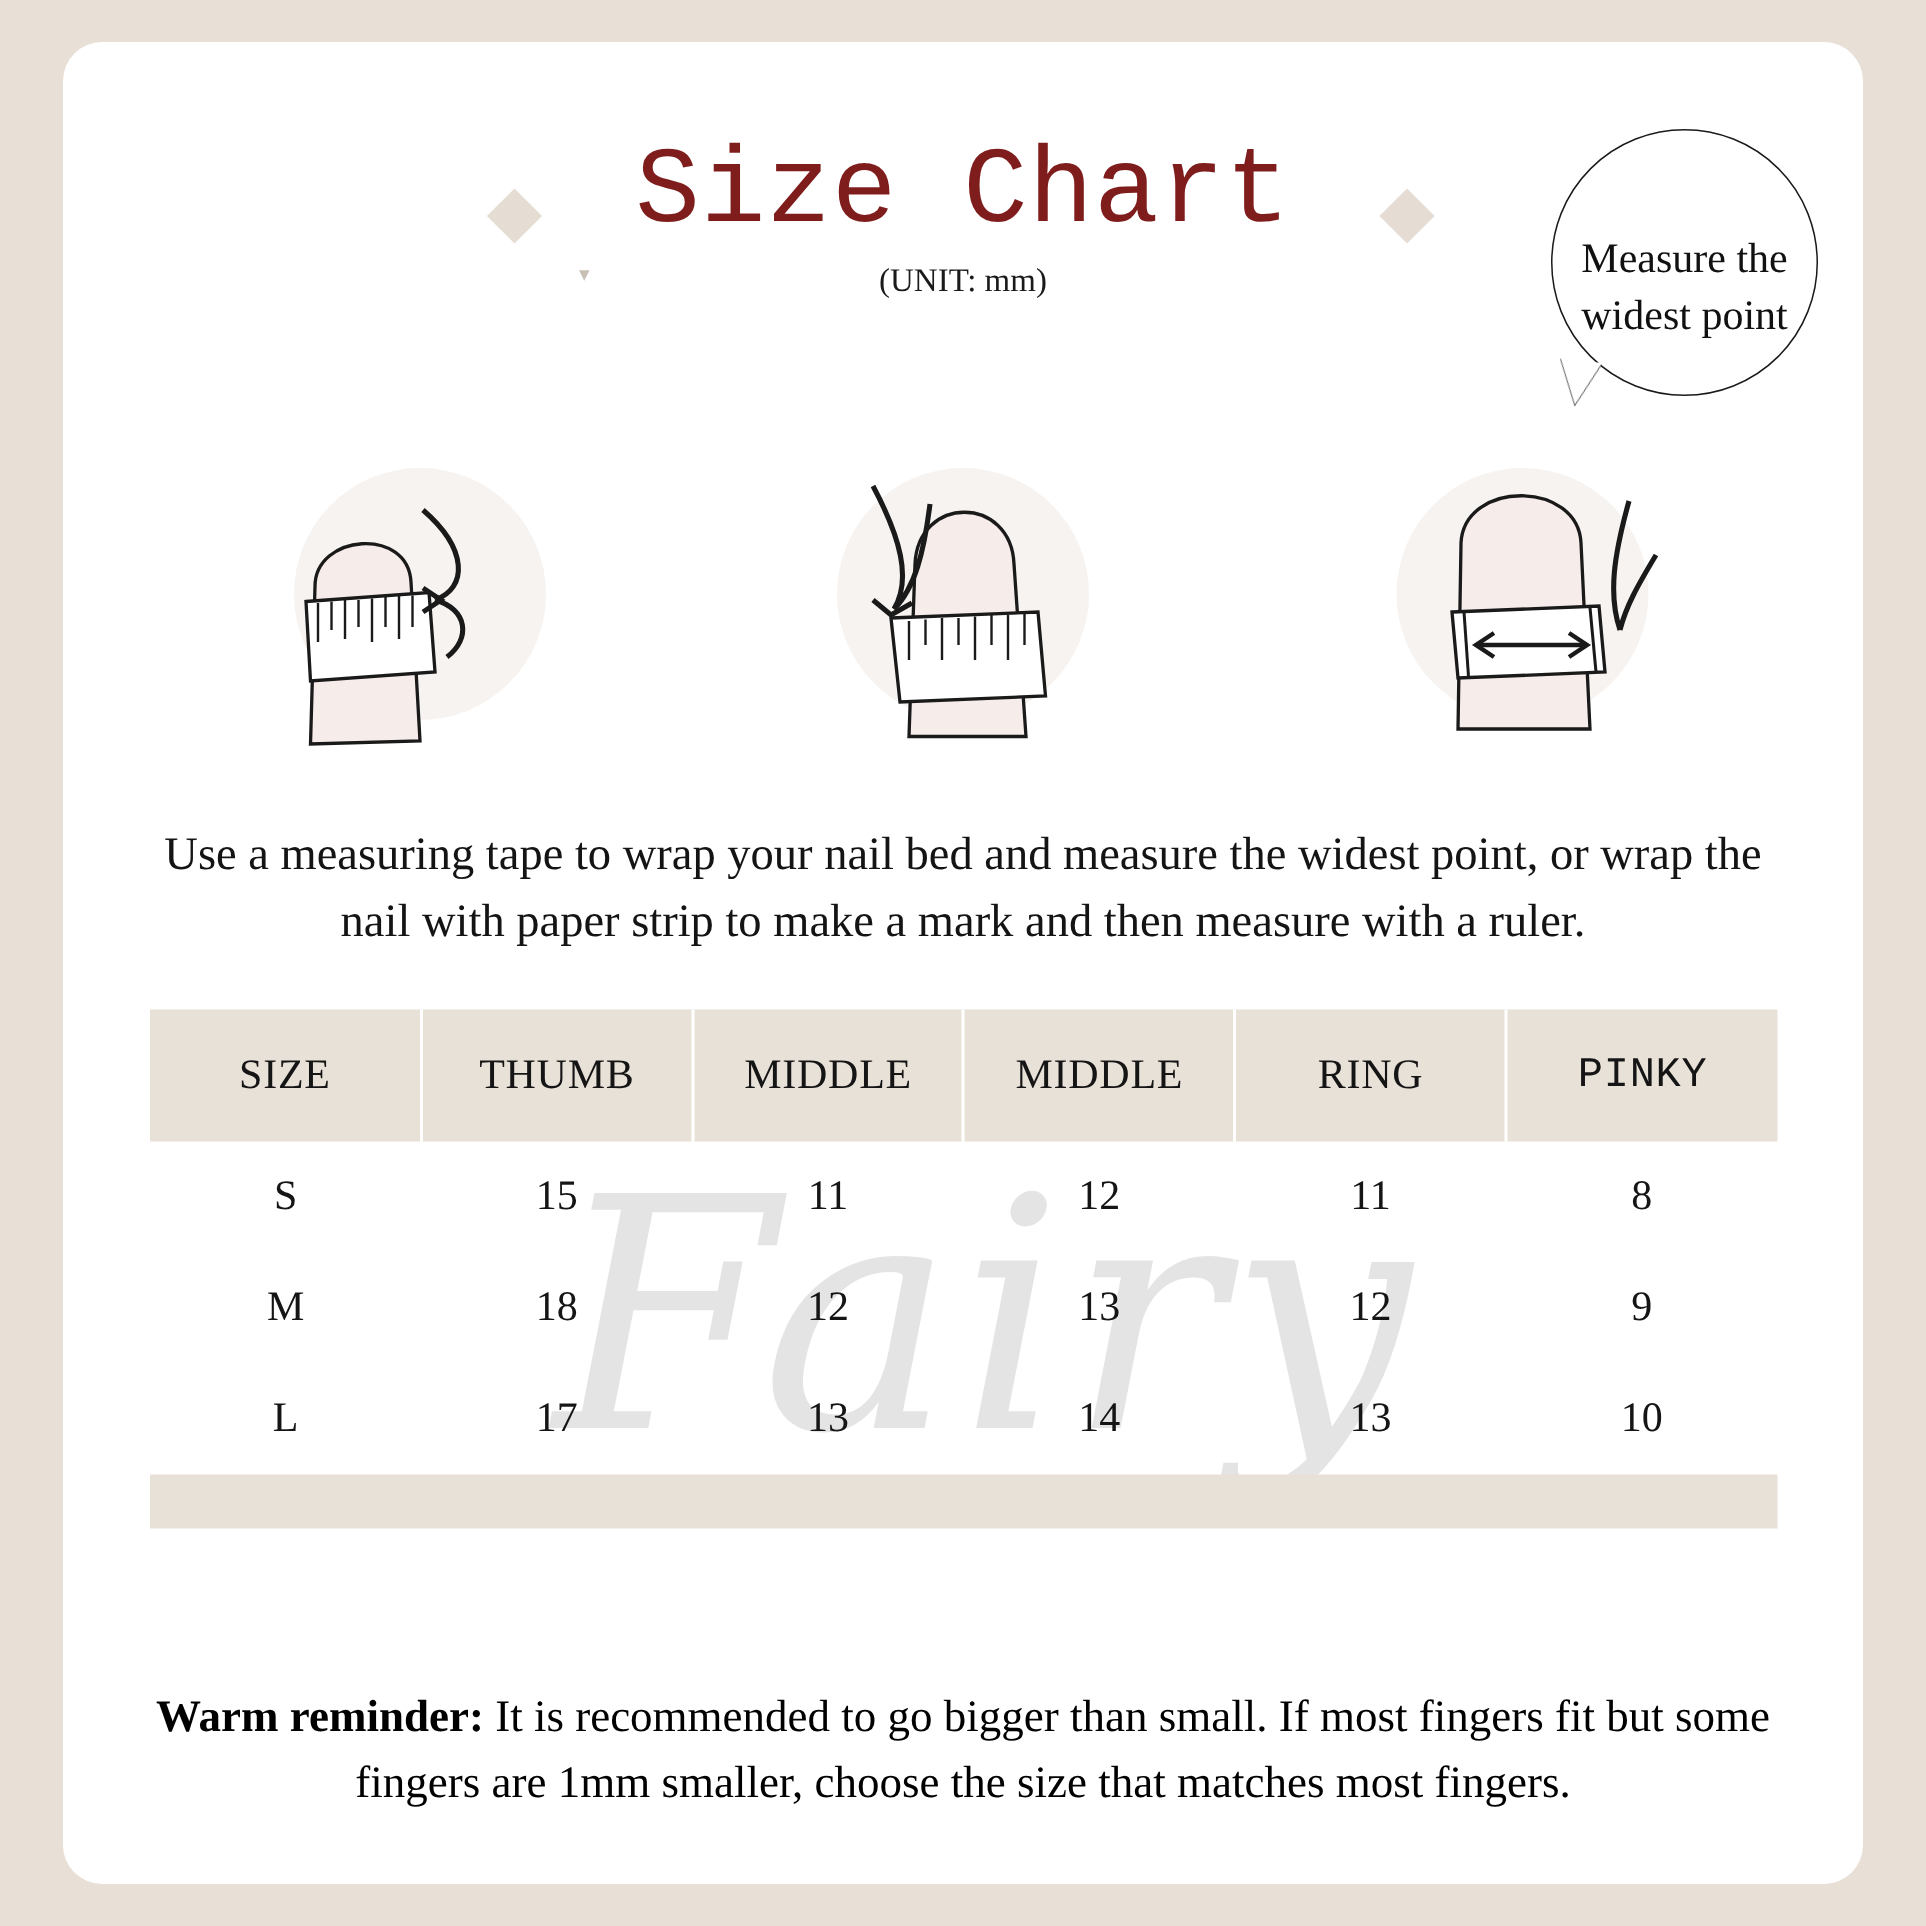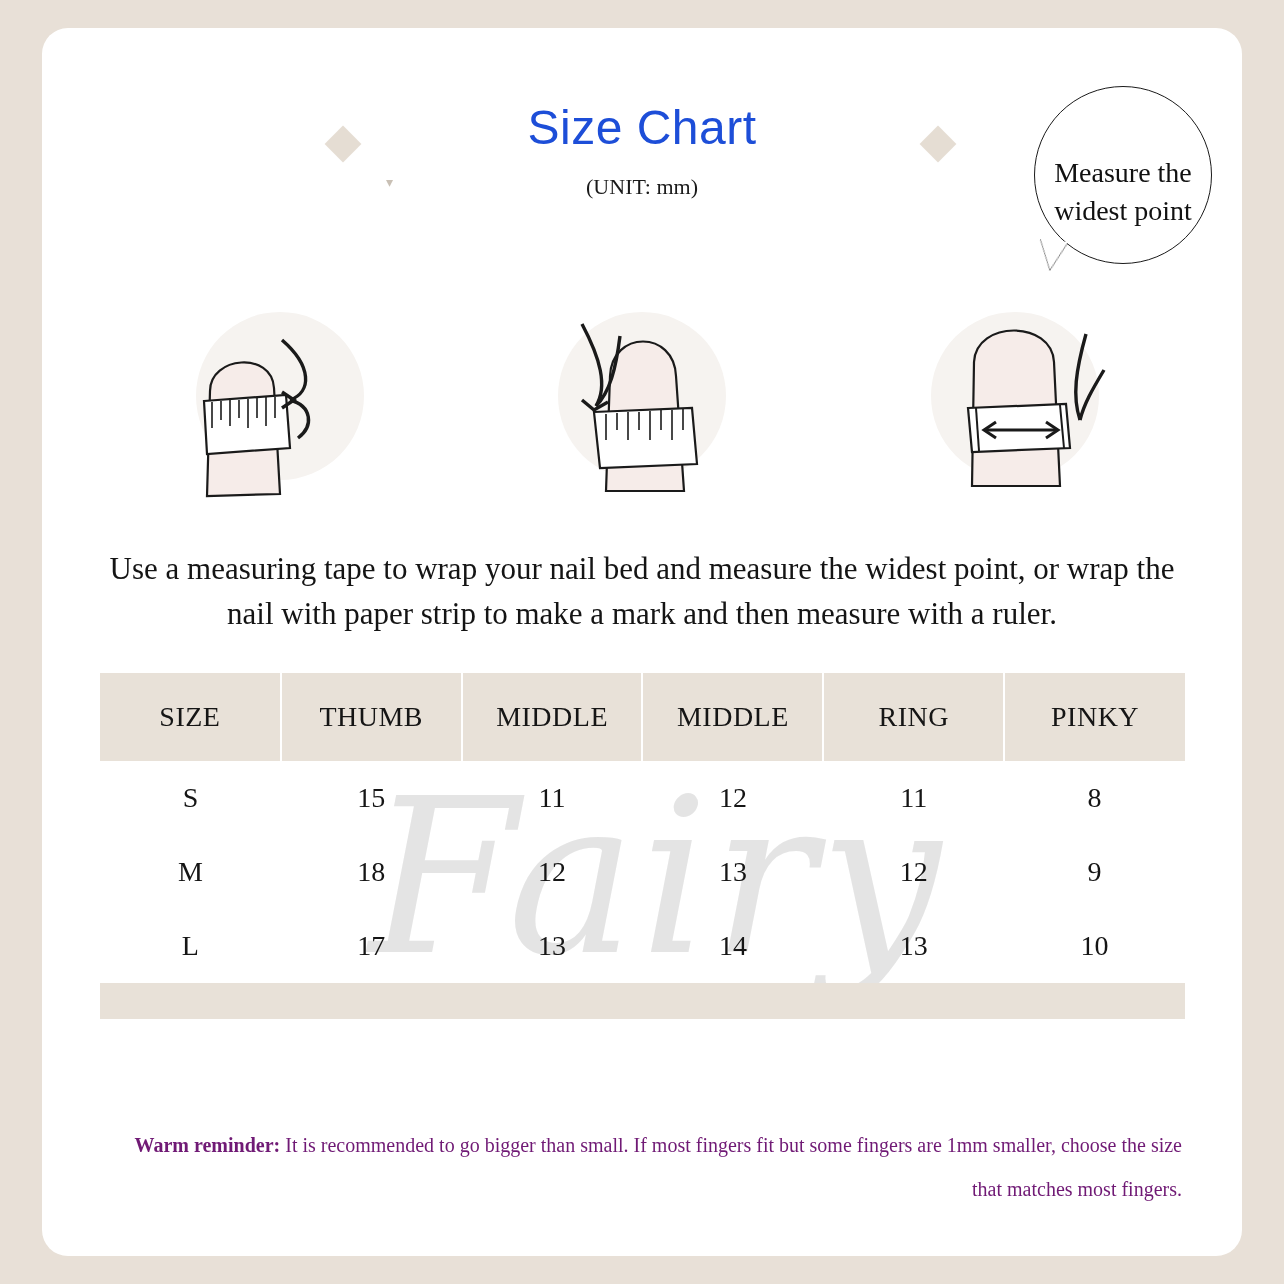--- a/index.html
+++ b/index.html
@@ -23,24 +23,24 @@
     border-radius: 26px;
   }
 
   
   .header {
     position: relative;
     padding-top: 58px;
     text-align: center;
   }
   .title {
-    font-family: Liberation Sans, sans-serif;
-    font-size: 48px;
+    font-family: Liberation Mono, monospace;
+    font-size: 72px;
     line-height: 84px;
-    color: #1d4ed8;
+    color: #7f1d1d;
     letter-spacing: 0.5px;
     font-weight: 400;
   }
   .subtitle {
     font-size: 22px;
     color: #1a1a1a;
     margin-top: 4px;
   }
   .diamond {
     position: absolute;
@@ -162,44 +162,44 @@
   table.sizechart th {
     background: #e8e1d8;
     font-weight: 400;
     font-size: 28px;
     color: #151515;
     height: 86px;
     border-right: 2px solid #ffffff;
     letter-spacing: .5px;
     margin-top: 46px;
   }
-  table.sizechart th:last-child { border-right: none; }
+  table.sizechart th:last-child { border-right: none; font-family: Liberation Mono, monospace; }
   table.sizechart td {
     text-align: center;
     font-size: 28px;
     color: #151515;
     height: 72px;
     background: transparent;
   }
   tr.footer-band td {
     background: #e8e1d8;
     height: 36px;
     padding: 0;
   }
 
   
   .reminder {
     position: absolute;
     top: 1095px;
     left: 60px;
     width: 1080px;
-    text-align: right;
-    font-size: 20px;
+    text-align: center;
+    font-size: 30px;
     line-height: 44px;
-    color: #701a75;
+    color: #000000;
   }
   .reminder b { font-weight: 700; }
 
   .nail-svg { display:block; }
 </style>
 </head>
 <body>
 
 <div class="page">
 

